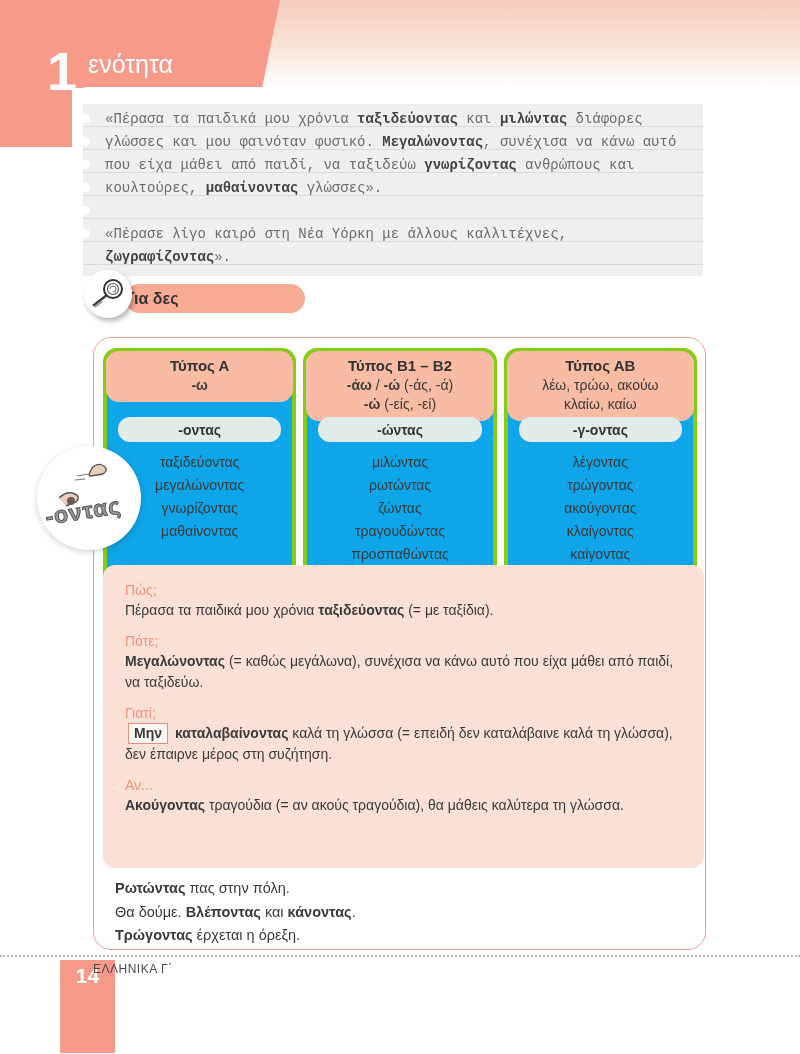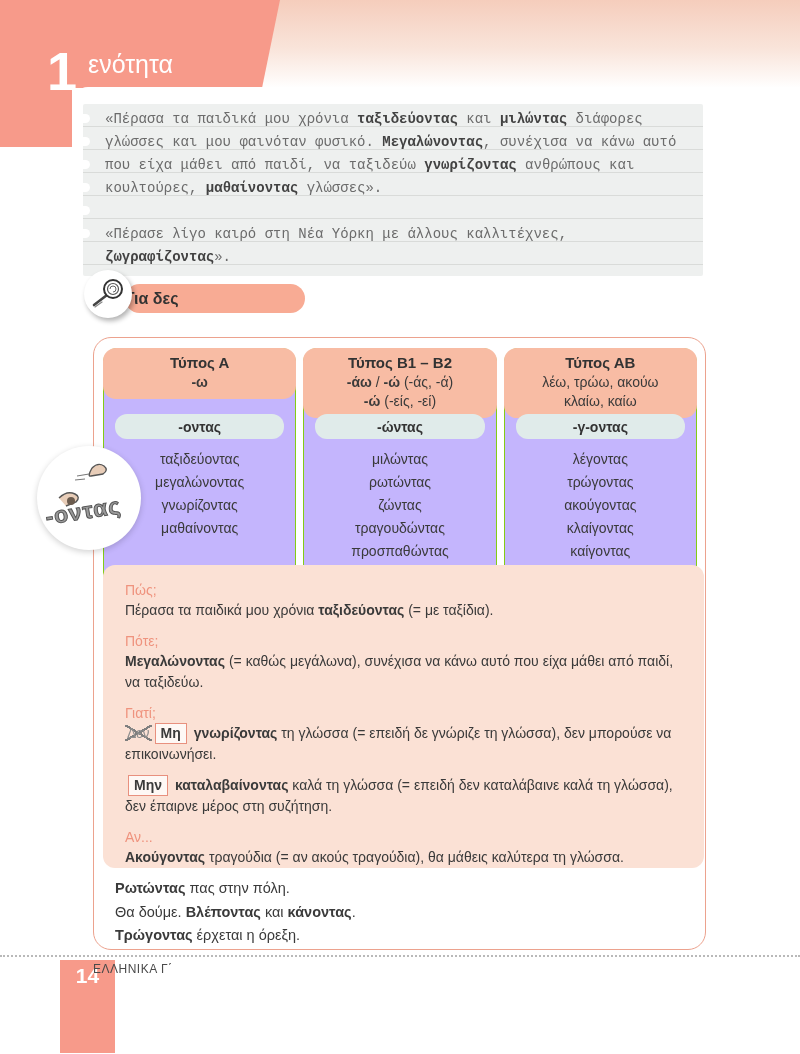--- a/index.html
+++ b/index.html
@@ -33,21 +33,21 @@
   .giades-pill{position:absolute;left:125px;top:284px;width:180px;height:29px;background:#f8ab94;
                border-radius:15px;display:flex;align-items:center;
                font-size:16px;font-weight:700;color:#333;}
   .giades-icon{position:absolute;left:84px;top:270px;width:48px;height:48px;background:#fff;border-radius:50%;
                box-shadow:2px 3px 5px rgba(0,0,0,.3);display:flex;align-items:center;justify-content:center;}
 
   
   .frame{position:absolute;left:93px;top:337px;width:613px;height:613px;border:1.5px solid #eca28e;
          border-radius:18px;box-sizing:border-box;background:#fff;}
   .cols{position:absolute;left:103px;top:348px;width:594px;display:flex;gap:7px;}
-  .card{position:relative;flex:1;height:244px;background:#c4b5fd;border:1px solid #84cc16;border-radius:14px;
+  .card{position:relative;flex:1;height:244px;background:#0ea5e9;border:4px solid #84cc16;border-radius:14px;
         box-sizing:border-box;}
   .card-head{background:#f8bca4;border-radius:13px;margin:-1px;padding:5px 4px 7px;text-align:center;}
   .card-title{font-size:15px;font-weight:700;color:#333;line-height:20px;}
   .sub-line{font-size:14px;line-height:19px;color:#3a3a3a;}
   .sub-line .sg-b{font-weight:700;}
   .suffix-pill{position:absolute;top:65px;left:11px;right:11px;height:25px;background:#e0ebea;border-radius:12px;
                display:flex;align-items:center;justify-content:center;font-size:14px;font-weight:700;color:#333;}
   .words{position:absolute;top:99px;left:0;right:0;text-align:center;}
   .word{font-size:14px;line-height:23px;color:#3a3a3a;}
 
@@ -173,21 +173,20 @@
     </svg>
     <div class="badge-word">-οντας</div>
   </div>
 
   <div class="infobox">
     <div class="sec-head">Πώς;</div>
     <p class="sec-p"><span class="sg-n">Πέρασα τα παιδικά μου χρόνια </span><span class="sg-b">ταξιδεύοντας</span><span class="sg-n"> (= με ταξίδια).</span></p>
     <div class="sec-head">Πότε;</div>
     <p class="sec-p"><span class="sg-b">Μεγαλώνοντας</span><span class="sg-n"> (= καθώς μεγάλωνα), συνέχισα να κάνω αυτό που είχα μάθει από παιδί, να ταξιδεύω.</span></p>
     <div class="sec-head">Γιατί;</div>
-    <p class="sec-p"><span class="sg-x">Δεν</span><span class="sg-bx">Μη</span><span class="sg-n"> </span><span class="sg-b">γνωρίζοντας</span><span class="sg-n"> τη γλώσσα (= επειδή δε γνώριζε τη γλώσσα), δεν μπορούσε να επικοινωνήσει.</span></p>
     <p class="sec-p"><span class="sg-bx">Μην</span><span class="sg-n"> </span><span class="sg-b">καταλαβαίνοντας</span><span class="sg-n"> καλά τη γλώσσα (= επειδή δεν καταλάβαινε καλά τη γλώσσα), δεν έπαιρνε μέρος στη συζήτηση.</span></p>
     <div class="sec-head">Αν...</div>
     <p class="sec-p"><span class="sg-b">Ακούγοντας</span><span class="sg-n"> τραγούδια (= αν ακούς τραγούδια), θα μάθεις καλύτερα τη γλώσσα.</span></p>
   </div>
 
   <div class="examples">
     <div><span class="sg-b">Ρωτώντας</span><span class="sg-n"> πας στην πόλη.</span></div>
     <div><span class="sg-n">Θα δούμε. </span><span class="sg-b">Βλέποντας</span><span class="sg-n"> και </span><span class="sg-b">κάνοντας</span><span class="sg-n">.</span></div>
     <div><span class="sg-b">Τρώγοντας</span><span class="sg-n"> έρχεται η όρεξη.</span></div>
   </div>

